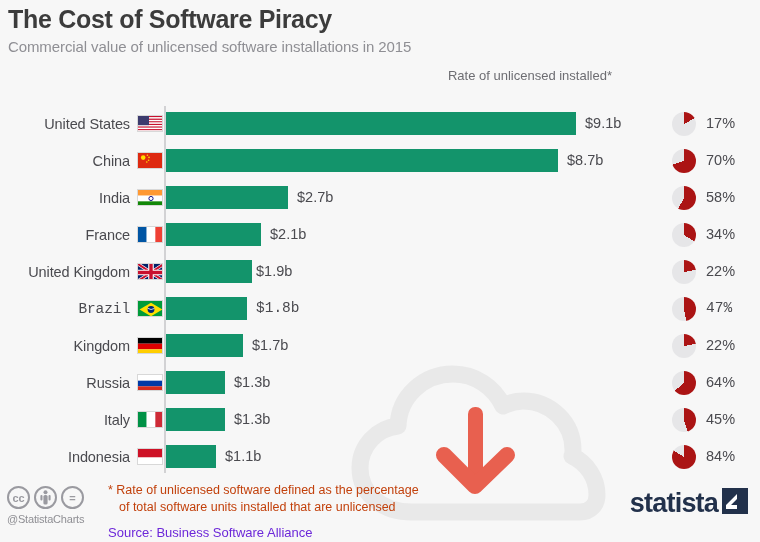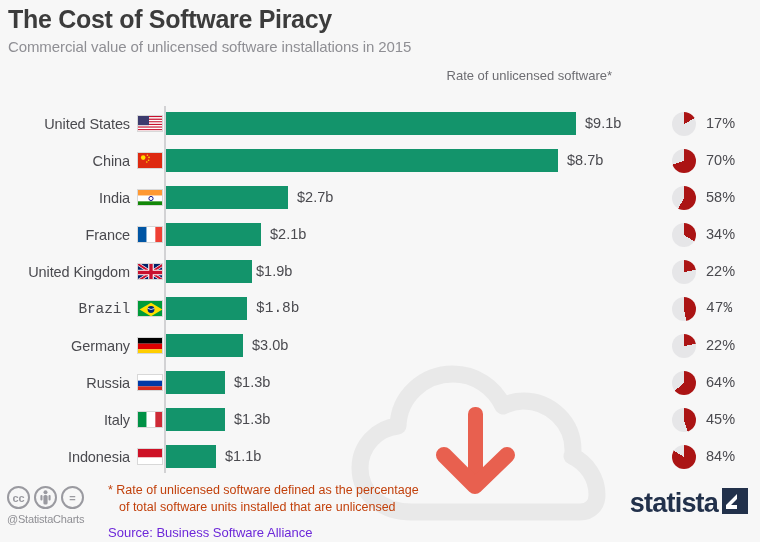--- a/index.html
+++ b/index.html
@@ -119,21 +119,21 @@
 </head>
 <body>
 
 <div class="infographic">
 
   <div class="header">
     <div class="title">The Cost of Software Piracy</div>
     <div class="subtitle">Commercial value of unlicensed software installations in 2015</div>
   </div>
 
-  <div class="rate-header">Rate of unlicensed software*</div>
+  <div class="rate-header">Rate of unlicensed installed*</div>
 
   <div class="chart-area">
     <div class="axis-line"></div>
 
     <div class="cloud-mark">
       <svg width="272" height="180" viewBox="0 0 272 180">
         <path d="M72 150 C40 150 20 130 20 106 C20 84 37 66 58 64 C59 34 84 12 113 12
                  C135 12 154 25 163 44 C169 41 176 39 183 39 C211 39 233 61 233 88
                  C233 90 233 92 232 94 C247 101 257 116 257 133 C257 143 250 150 240 150 Z" fill="none" stroke="#e9e9e9" stroke-width="17" stroke-linejoin="round"></path>
         <g fill="#e8604f">
@@ -253,29 +253,29 @@
           </div>
           <div class="bar" style="width:81px;background:#13946b"></div>
           <div class="bar-value" style="left:256px">$1.8b</div>
           <div class="pie-cell">
             <div class="pie" style="background:conic-gradient(#ab1414 0% 47%, #e6e6e8 47% 100%)"></div>
           </div>
           <div class="pct">47%</div>
         </div>
         <div class="row" style="top: 227px;">
           <div class="label-cell">
-            <span class="country-name">Germany</span>
+            <span class="country-name">Kingdom</span>
             <span class="flag"><svg width="26" height="17" viewBox="0 0 26 17" preserveAspectRatio="none">
                 <rect width="26" height="5.67" y="0" fill="#000000"></rect>
                 <rect width="26" height="5.67" y="5.67" fill="#dd0000"></rect>
                 <rect width="26" height="5.66" y="11.34" fill="#ffce00"></rect>
               </svg></span>
           </div>
           <div class="bar" style="width:77px;background:#13946b"></div>
-          <div class="bar-value" style="left:252px">$3.0b</div>
+          <div class="bar-value" style="left:252px">$1.7b</div>
           <div class="pie-cell">
             <div class="pie" style="background:conic-gradient(#ab1414 0% 22%, #e6e6e8 22% 100%)"></div>
           </div>
           <div class="pct">22%</div>
         </div>
         <div class="row" style="top: 264px;">
           <div class="label-cell">
             <span class="country-name">Russia</span>
             <span class="flag"><svg width="26" height="17" viewBox="0 0 26 17" preserveAspectRatio="none">
                 <rect width="26" height="5.67" y="0" fill="#ffffff"></rect>

